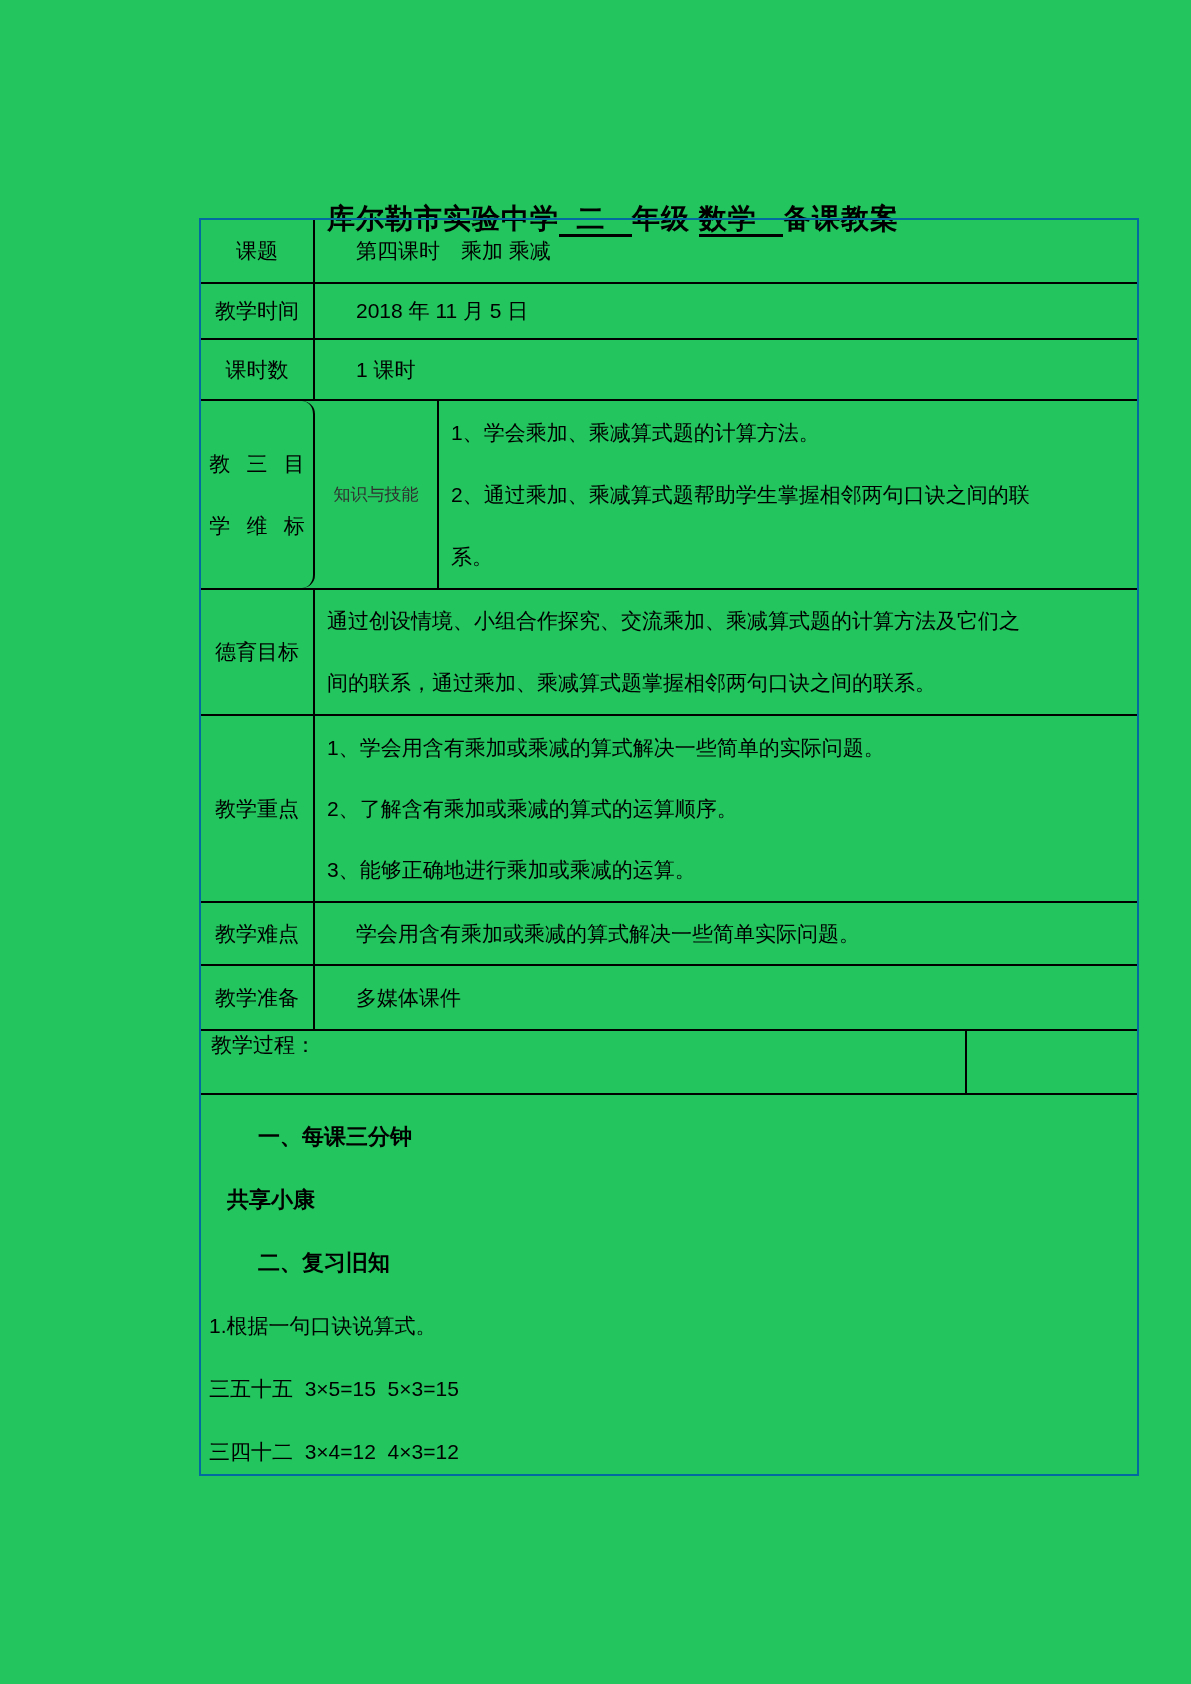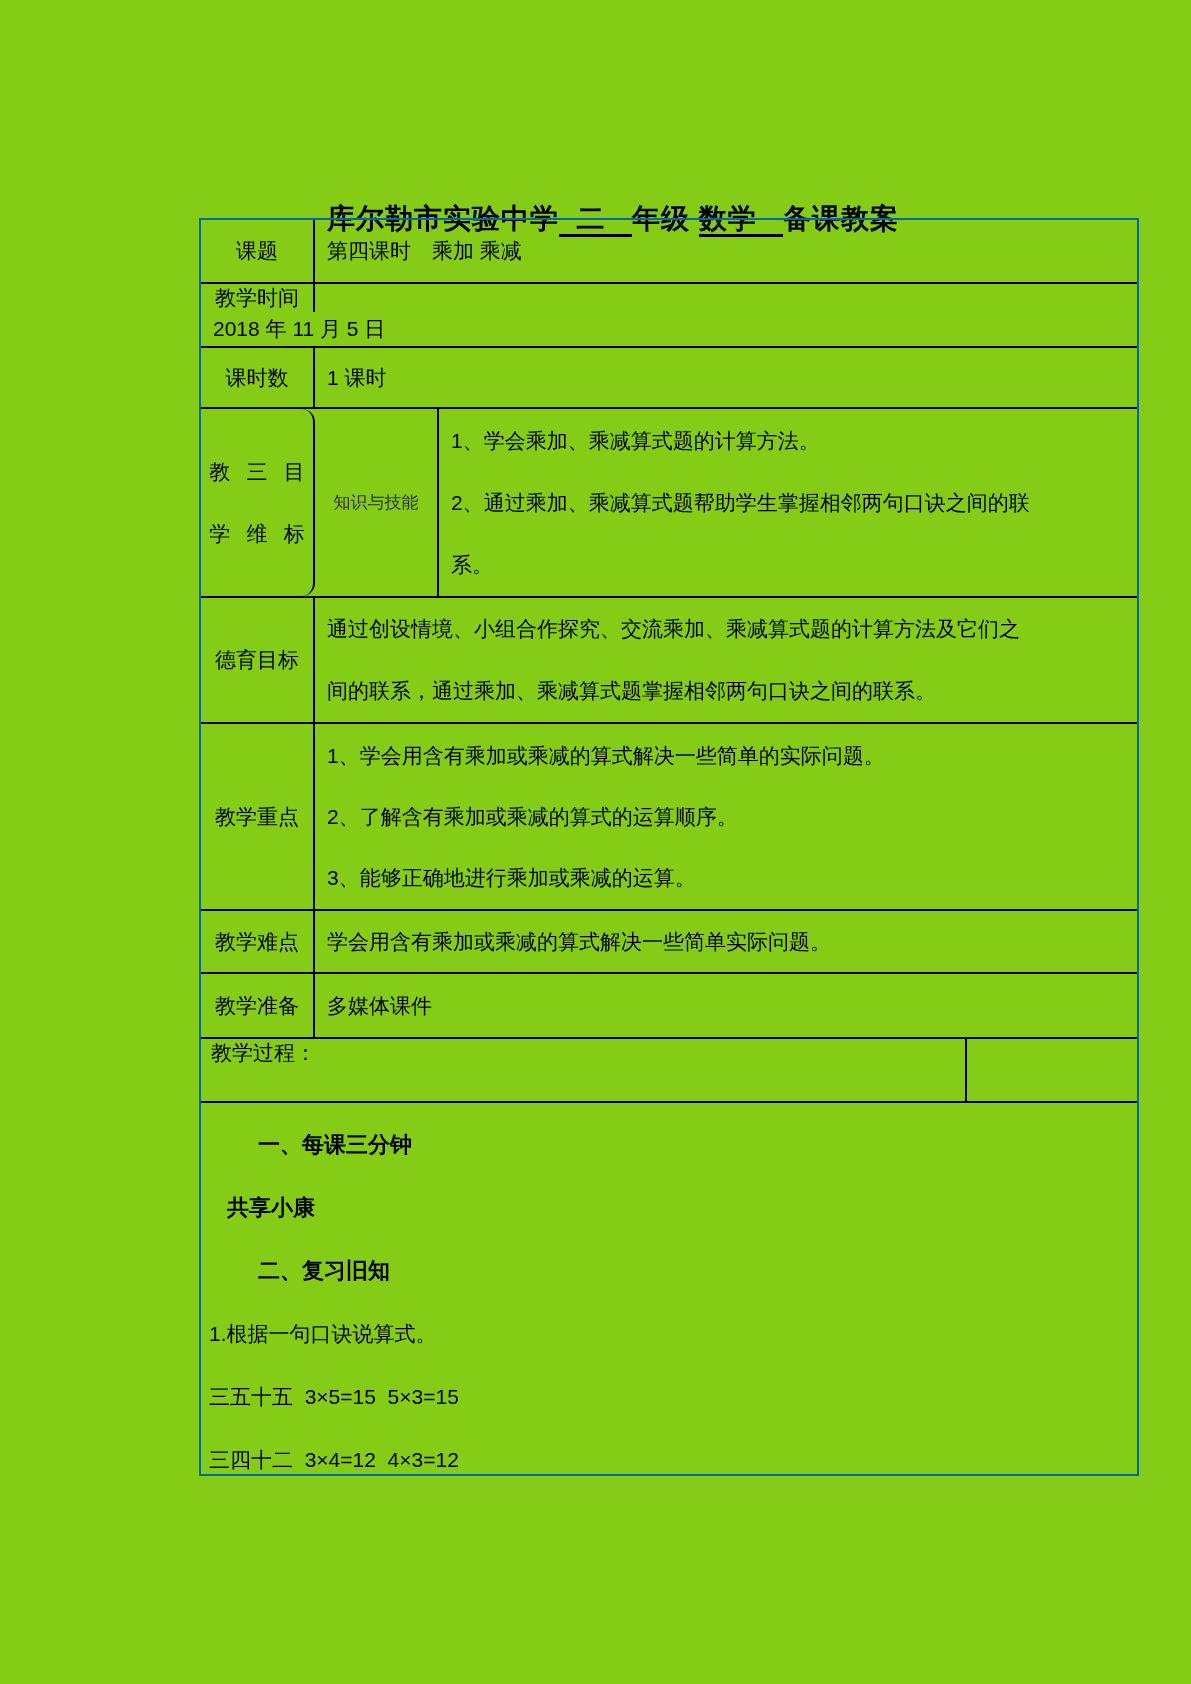--- a/index.html
+++ b/index.html
@@ -1,21 +1,21 @@
 <!DOCTYPE html>
 <html><head>
 <meta charset="utf-8">
 <style>
   * { margin: 0; padding: 0; box-sizing: border-box; }
   html, body { background: #ffffff; }
   .page {
     position: relative;
     width: 1191px;
     height: 1684px;
-    background: #84cc16;
+    background: #22c55e;
     color: #000000;
     font-family: "Liberation Sans", sans-serif;
     overflow: hidden;
   }
   
   .doc-title {
     position: absolute;
     left: 0; top: 153px;
     width: 100%;
     text-align: center;
@@ -30,21 +30,21 @@
   .lesson-table {
     position: absolute;
     left: 199px; top: 218px;
     width: 940px; height: 1258px;
     border: 2px solid #0369a1;
     font-size: 21px;
   }
   .row { display: flex; border-bottom: 2px solid #000; width: 100%; }
   .row.last { border-bottom: none; }
   .r1 { height: 64px; }
-  .r2 { height: 64px; flex-direction: column; }
+  .r2 { height: 56px; }
   .r3 { height: 61px; }
   .r4 { height: 189px; }
   .r5 { height: 126px; }
   .r6 { height: 187px; }
   .r7 { height: 63px; }
   .r8 { height: 65px; }
   .r9 { height: 64px; }
   .r10 { height: 375px; }
   .cell { display: flex; align-items: center; }
   .label-cell {
@@ -64,22 +64,23 @@
     width: 124px;
     border-right: 2px solid #000;
     justify-content: center;
     text-align: center;
     flex-shrink: 0;
     font-size: 17px;
     color: #303030;
   }
   .value-cell {
     flex: 1;
-    padding-left: 12px;
-    white-space: pre;
+    padding-left: 5px;
+    white-space: pre;
+    margin-left: 36px;
   }
   .lines-cell {
     flex: 1;
     padding-left: 12px;
     display: flex;
     flex-direction: column;
     justify-content: center;
   }
   .r4 .lines-cell .ln { line-height: 62px; white-space: pre; }
   .r5 .lines-cell .ln { line-height: 62px; white-space: pre; }

